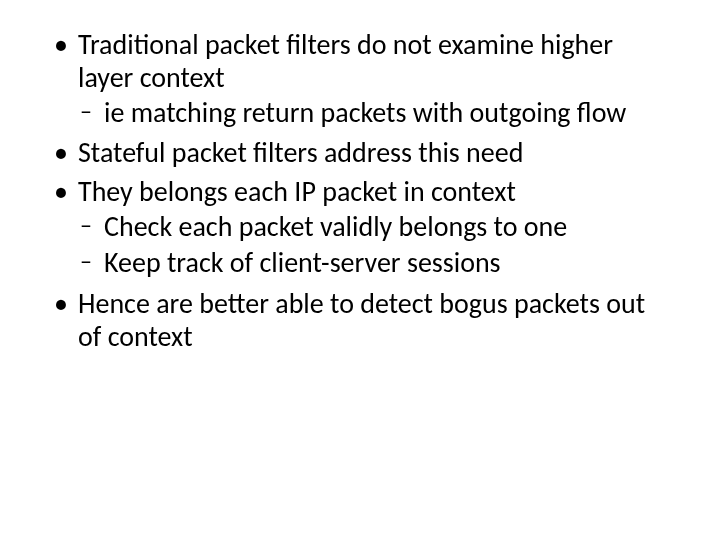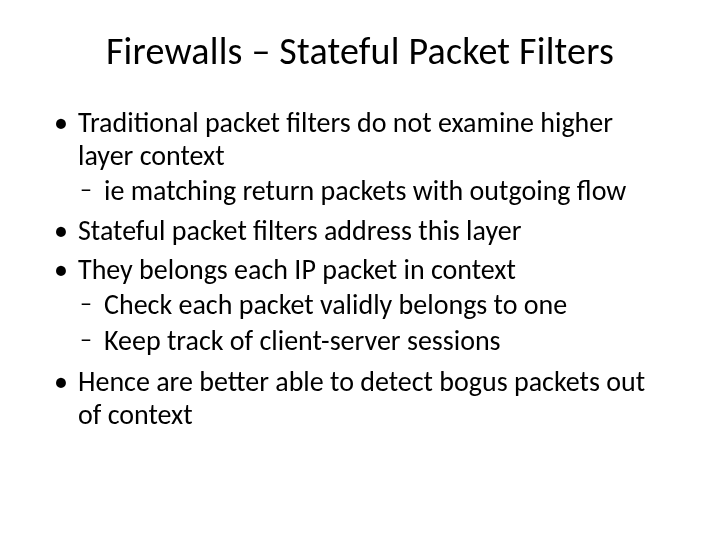--- a/index.html
+++ b/index.html
@@ -60,33 +60,32 @@
     position: absolute;
     left: 2px;
     top: 0;
     font-size: 24px;
   }
 </style>
 </head>
 <body>
 
 <div class="slide">
-  <h1 class="title">Firewalls – Stateful Packet Filters</h1>
 
   <ul class="level1">
 
     <li>
       <span>Traditional packet filters do not examine higher layer context</span>
       <ul class="level2">
         <li>ie matching return packets with outgoing flow</li>
       </ul>
     </li>
 
     <li>
-      <span>Stateful packet filters address this layer</span>
+      <span>Stateful packet filters address this need</span>
     </li>
 
     <li>
       <span>They belongs each IP packet in context</span>
       <ul class="level2">
         <li>Check each packet validly belongs to one</li>
         <li>Keep track of client-server sessions</li>
       </ul>
     </li>
 

